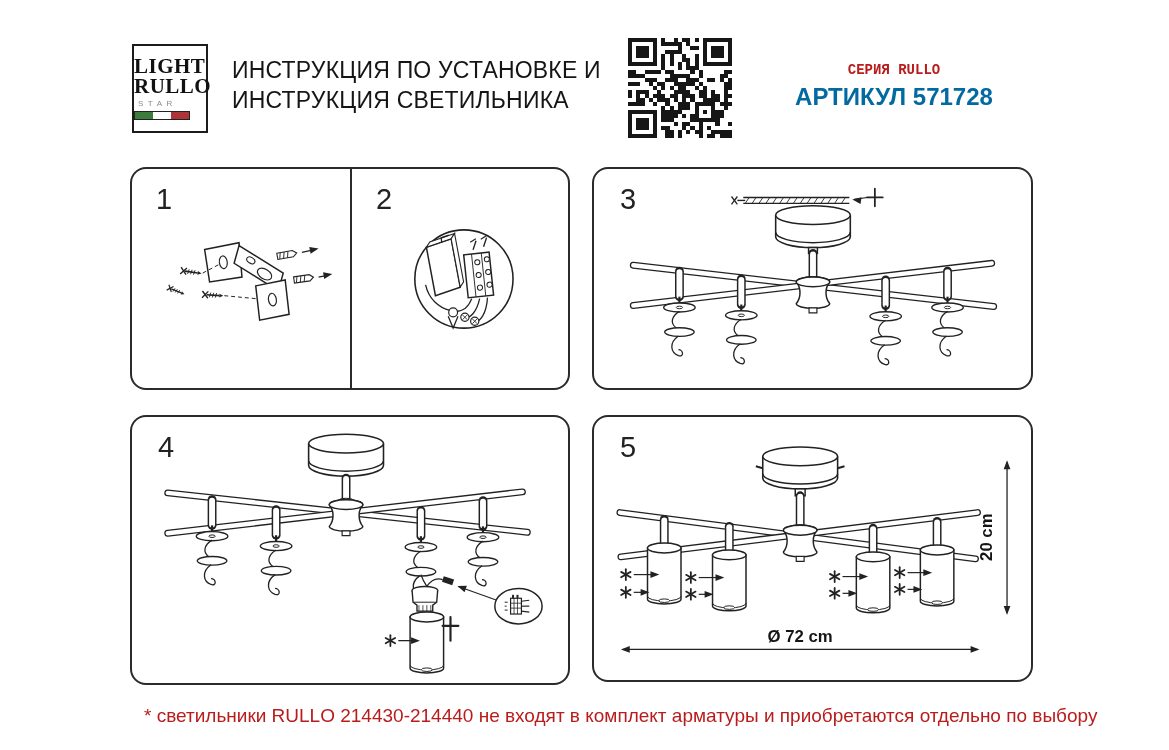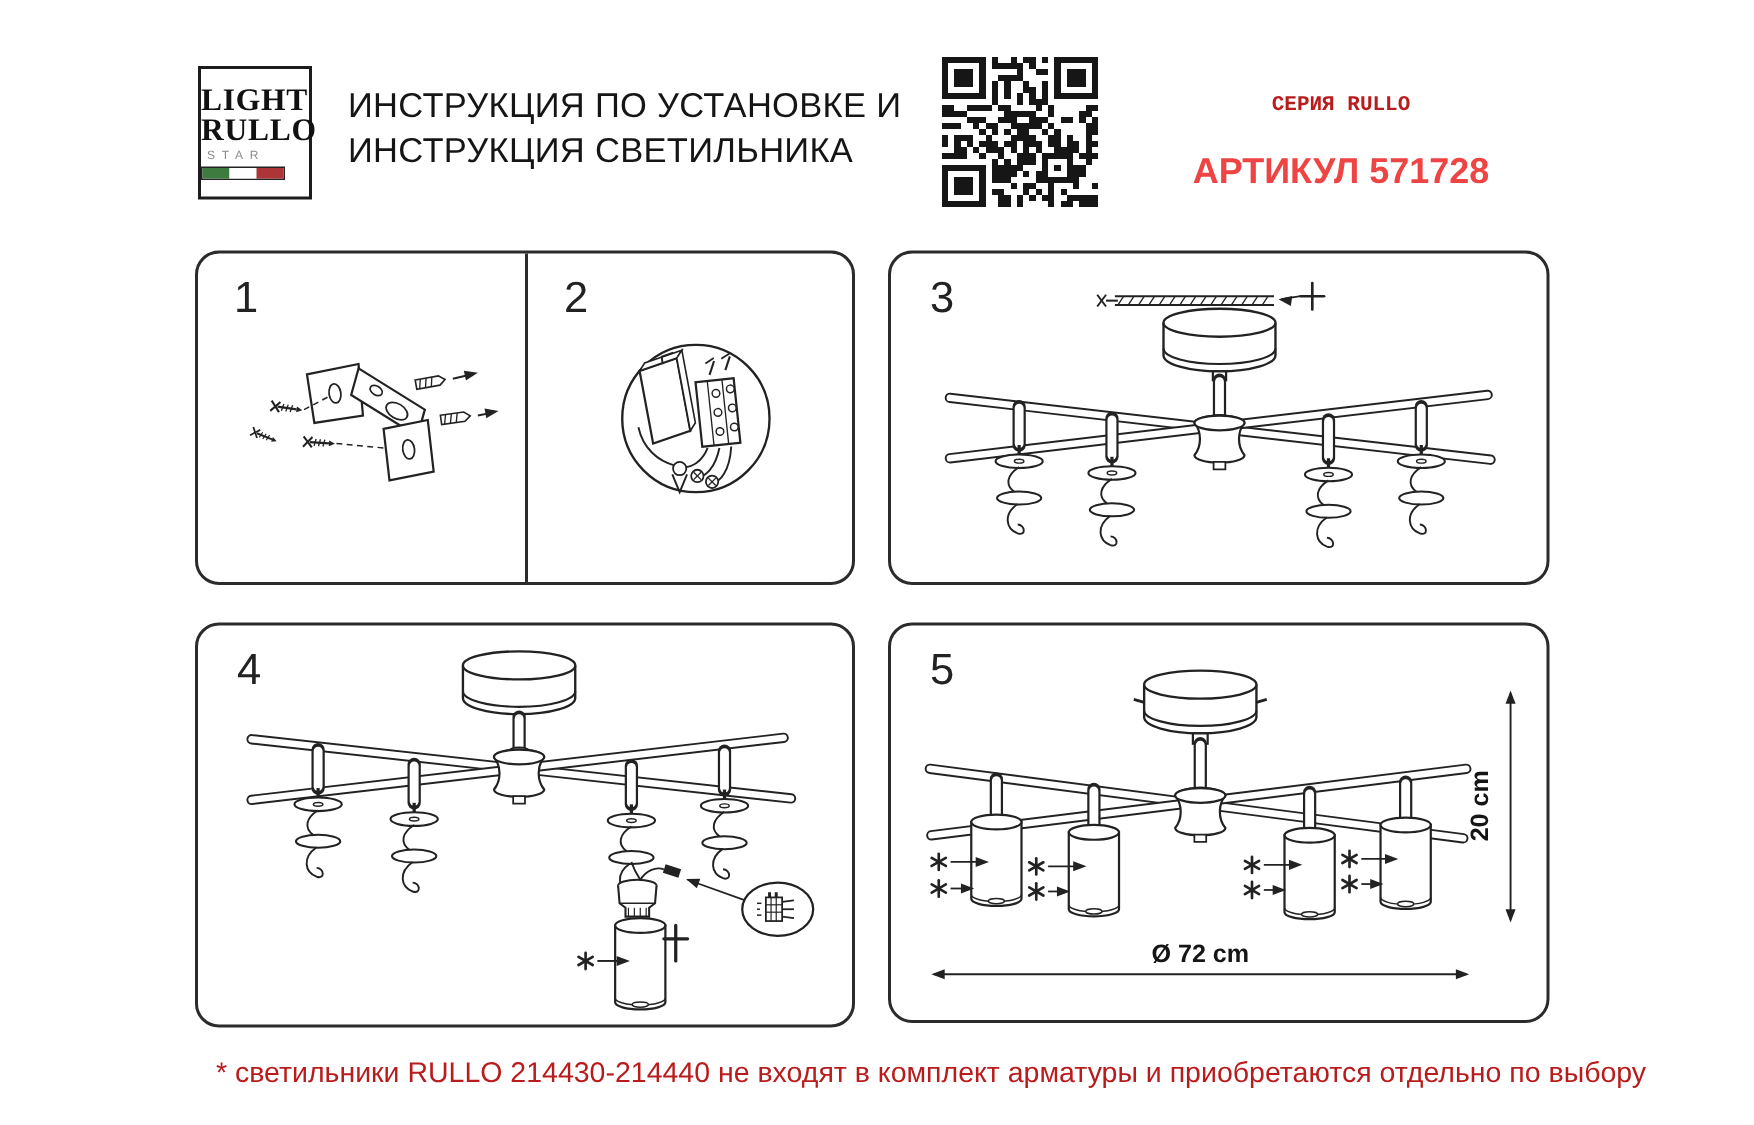--- a/index.html
+++ b/index.html
@@ -12,21 +12,21 @@
              letter-spacing:0.5px;color:#111;}
   .logo-group{font-size:8px;letter-spacing:4.5px;color:#8a8a8a;margin-top:3px;margin-left:4px;}
   .logo-flag{display:flex;width:54px;height:7px;border:1px solid #222;margin-top:3px;}
   .logo-flag span{flex:1;}
   .f-green{background:#3e7b3e;} .f-white{background:#fff;} .f-red{background:#ae3537;}
   .title{position:absolute;left:232px;top:55px;font-size:23px;font-weight:400;line-height:30px;
          letter-spacing:0.2px;color:#151515;}
   .qr{position:absolute;left:628px;top:38px;width:104px;height:100px;}
   .series-block{position:absolute;left:788px;top:62px;width:212px;text-align:center;}
   .series{font-size:14px;font-weight:700;color:#b91c1c;font-family:Liberation Mono, monospace;}
-  .article{font-size:24px;font-weight:700;margin-top:23px;color:#ef4444;}
+  .article{font-size:24px;font-weight:700;margin-top:5px;color:#0369a1;}
   
   .panel{position:absolute;border:2px solid #2b2b2b;border-radius:16px;background:#fff;box-sizing:border-box;}
   .panel-a{left:130px;top:167px;width:440px;height:223px;}
   .panel-b{left:592px;top:167px;width:441px;height:223px;}
   .panel-c{left:130px;top:415px;width:440px;height:270px;}
   .panel-d{left:592px;top:415px;width:441px;height:267px;}
   .divider{position:absolute;left:218px;top:0;bottom:0;width:1.5px;background:#2b2b2b;}
   .panel-number{position:absolute;font-size:29px;font-weight:400;color:#222;}
   .num-1{left:24px;top:14px;} .num-2{left:244px;top:14px;} .num-single{left:26px;top:14px;}
   .art{position:absolute;left:0;top:0;width:100%;height:100%;}

